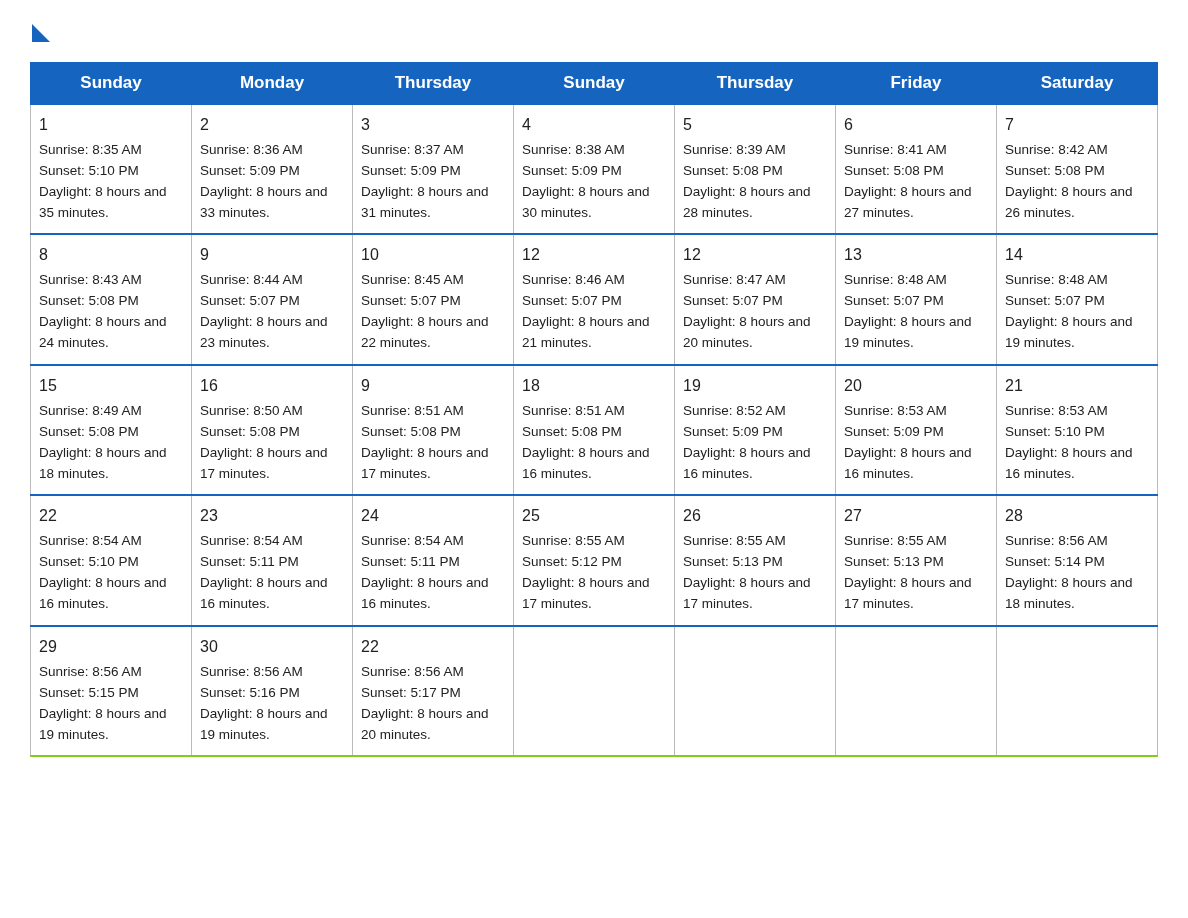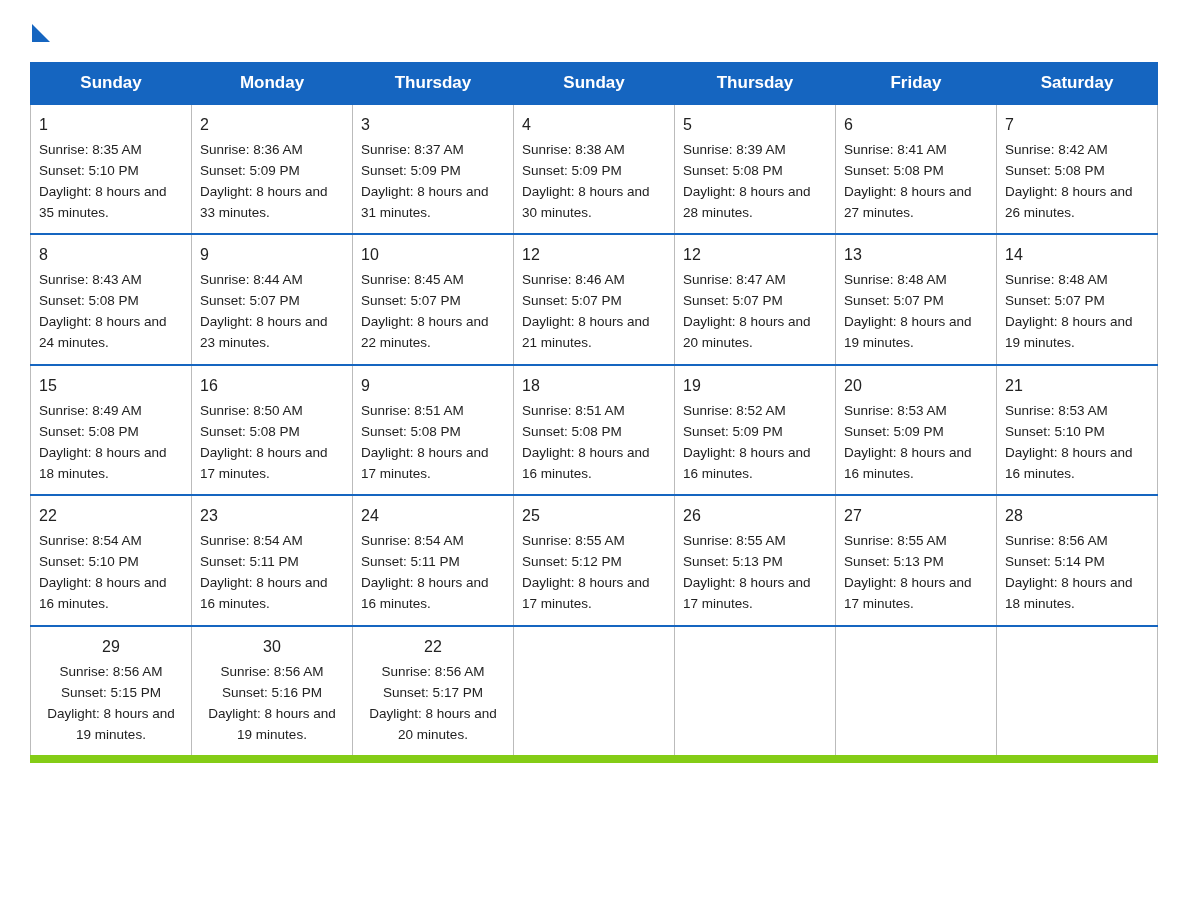--- a/index.html
+++ b/index.html
@@ -78,22 +78,21 @@
     tbody tr td {
       vertical-align: top;
       padding: 8px 8px 10px 8px;
       border: 1px solid #bbb;
       font-size: 13.5px;
       color: #222;
       line-height: 1.55;
       height: 120px;
     }
     tbody tr:last-child td {
-      border-bottom: 8px solid #84cc16;
-      text-align: center;
+      border-bottom: 2px solid #84cc16;
     }
     tbody tr td .day-num {
       font-size: 16px;
       font-weight: normal;
       display: block;
       margin-bottom: 2px;
     }
     tbody tr td .day-info {
       font-size: 13.5px;
       line-height: 1.55;

